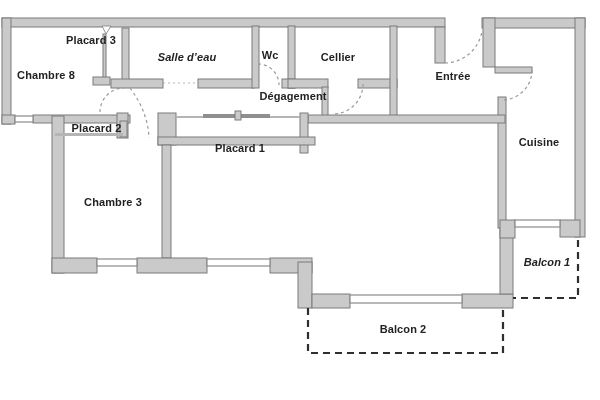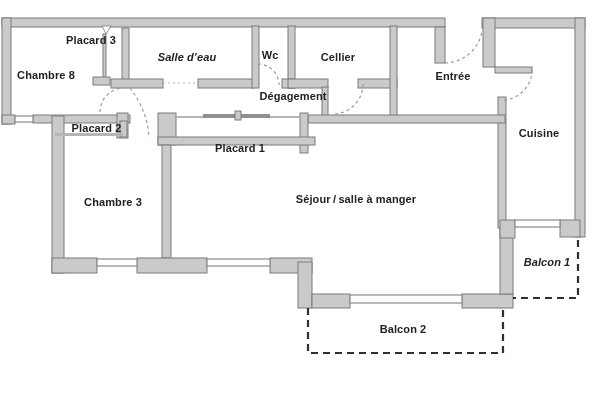--- a/index.html
+++ b/index.html
@@ -82,17 +82,16 @@
   <div class="room-label" style="left: 46px; top: 75px;">Chambre 8</div>
   <div class="room-label" style="left: 91px; top: 40px; text-align: center;">Placard 3</div>
   <div class="room-label" style="left: 187px; top: 57px; font-style: italic;">Salle d’eau</div>
   <div class="room-label" style="left: 270px; top: 55px;">Wc</div>
   <div class="room-label" style="left: 338px; top: 57px;">Cellier</div>
   <div class="room-label" style="left: 453px; top: 76px;">Entrée</div>
   <div class="room-label" style="left: 269px; top: 96px; margin-left: 24px;">Dégagement</div>
   <div class="room-label" style="left: 78px; top: 128px; padding-left: 37px;">Placard 2</div>
   <div class="room-label" style="left: 240px; top: 121px; margin-top: 27px;">Placard 1</div>
   <div class="room-label" style="left: 113px; top: 202px;">Chambre 3</div>
-  <div class="room-label" style="left: 356px; top: 199px;">Séjour / salle à manger</div>
-  <div class="room-label" style="left: 539px; top: 133px;">Cuisine</div>
+  <div class="room-label" style="left: 539px; top: 142px;">Cuisine</div>
   <div class="room-label" style="left: 547px; top: 262px; font-style: italic;">Balcon 1</div>
   <div class="room-label" style="left: 403px; top: 329px;">Balcon 2</div>
 </div>
 
 </body></html>

